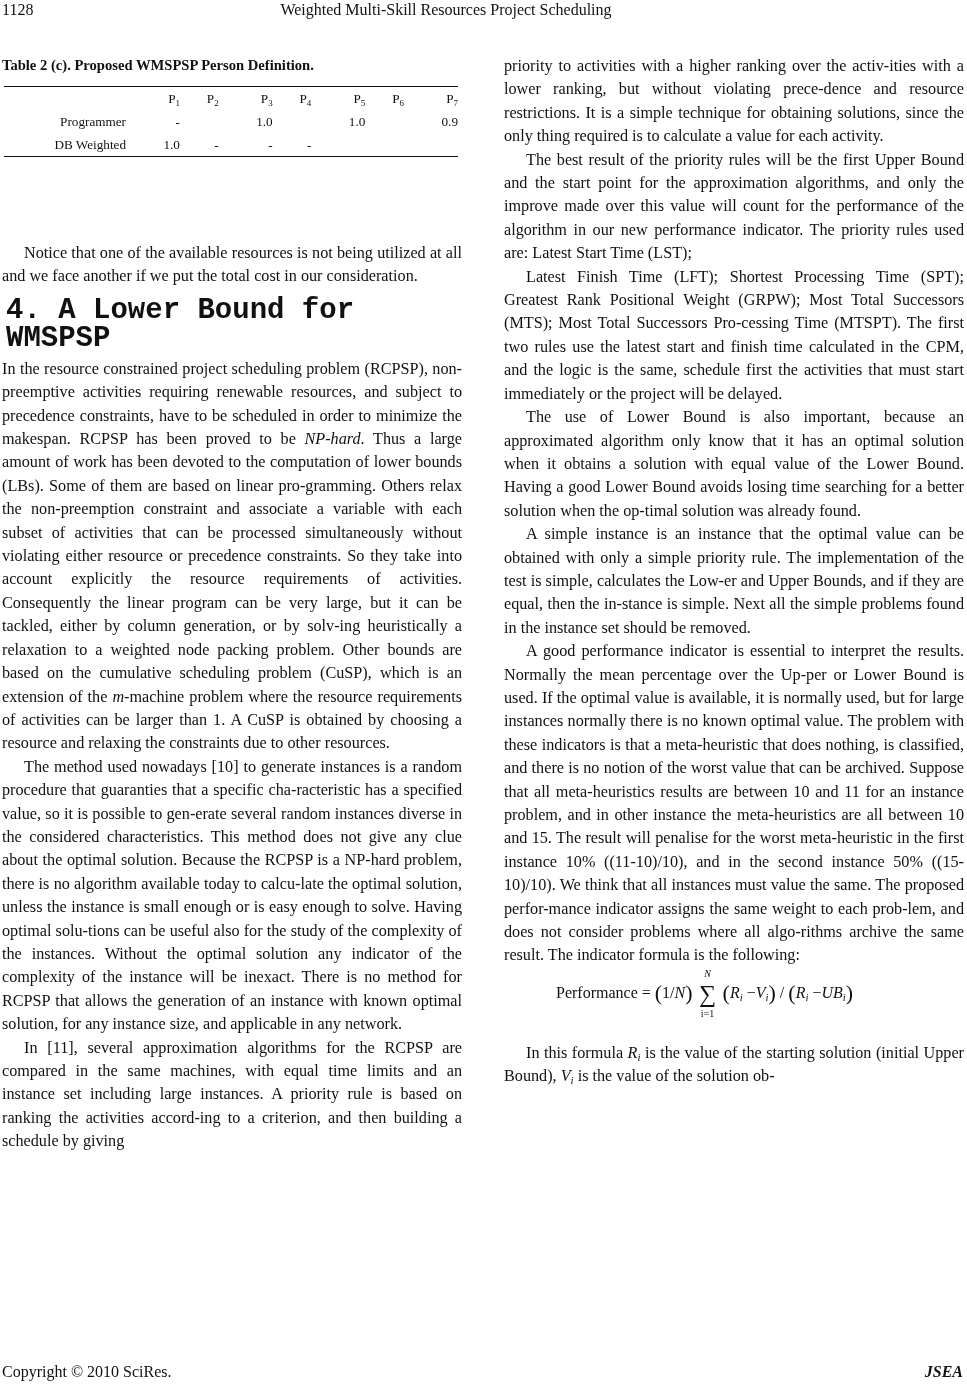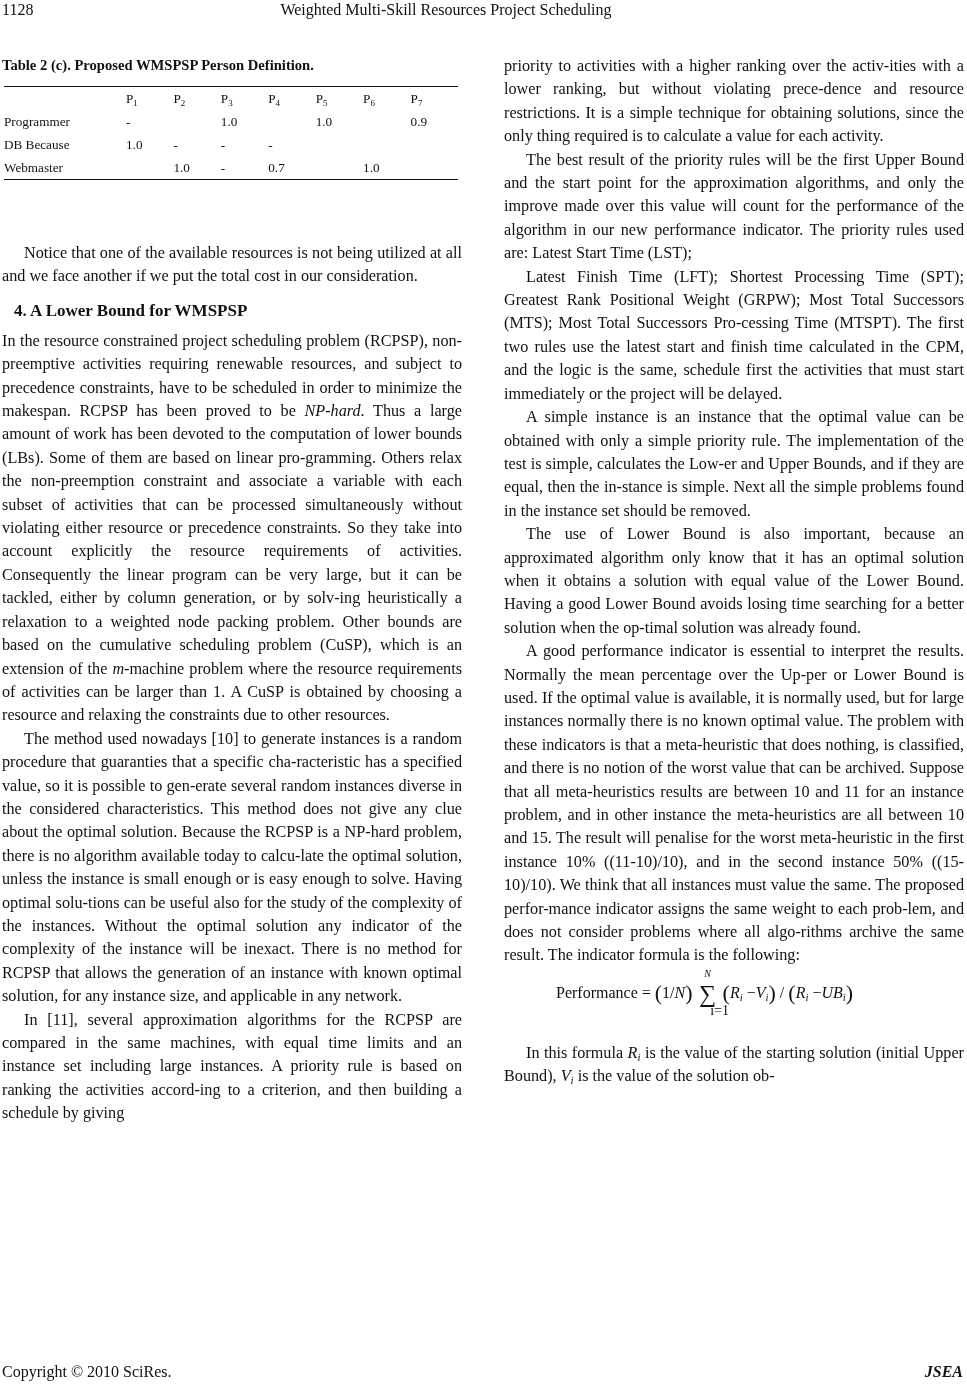--- a/index.html
+++ b/index.html
@@ -8,32 +8,32 @@
   .hdr { position:absolute; top:0; left:0; width:967px; height:26px; }
   .hdr .pnum { position:absolute; left:2px; top:1px; font-size:16px; }
   .hdr .rtitle { position:absolute; left:0; width:892px; top:1px; text-align:center; font-size:16px; }
   .col { position:absolute; top:0; }
   .col-left { left:2px; width:460px; }
   .col-right { left:504px; width:460px; }
   p.body { margin:0; font-size:16.2px; line-height:23.4px; text-align:justify; }
   p.indent { text-indent:22px; }
   .tcap { position:absolute; left:0; width:460px; top:57px; text-align:left; font-weight:bold; font-size:14.6px; }
   table.dt { position:absolute; left:2px; top:86px; width:454px; border-collapse:collapse; font-size:13.2px; }
-  table.dt th, table.dt td { font-weight:normal; text-align:left; padding:0; height:23px; }
+  table.dt th, table.dt td { font-weight:normal; text-align:right; padding:0; height:23px; }
   table.dt thead tr { border-top:1.3px solid #111; }
   table.dt tbody tr:last-child { border-bottom:1.3px solid #111; }
   table.dt td.rl { width:122px; }
   sub { font-size:68%; vertical-align:-3px; line-height:0; }
-  h2.sec { margin:12px; font-size:17px; font-weight:bold; line-height:28px; }
+  h2.sec { margin:4px; font-size:29px; font-weight:bold; line-height:28px;font-family:Liberation Mono, monospace; }
   .formula { text-align:center; font-size:16px; height:74px; position:relative; }
   .formula .fw { position:absolute; left:52px; top:12px; white-space:nowrap; }
   .sumwrap { display:inline-block; position:relative; width:20px; text-align:center; vertical-align:middle; margin:0 1px; }
   .sumwrap .top { position:absolute; top:-14px; left:0; width:20px; font-size:10px; font-style:italic; }
   .sumwrap .sig { font-size:24px; line-height:24px; }
-  .sumwrap .bot { position:absolute; bottom:-13px; left:12px; width:20px; font-size:14px; }
+  .sumwrap .bot { position:absolute; bottom:-13px; left:0; width:20px; font-size:10px; }
   .paren { font-size:22px; vertical-align:-2px; }
   .footer { position:absolute; top:1363px; left:0; width:967px; height:22px; font-size:16px; }
   .footer .copy { position:absolute; left:2px; }
   .footer .journal { position:absolute; right:4px; font-weight:bold; font-style:italic; }
 </style>
 </head>
 <body>
 
 <div class="hdr">
   <span class="pnum">1128</span>
@@ -60,57 +60,47 @@
         <td class="rl">Programmer</td>
         <td>-</td>
         <td></td>
         <td>1.0</td>
         <td></td>
         <td>1.0</td>
         <td></td>
         <td>0.9</td>
       </tr>
       <tr>
-        <td class="rl">DB Because</td>
+        <td class="rl">DB Weighted</td>
         <td>1.0</td>
         <td>-</td>
         <td>-</td>
         <td>-</td>
         <td></td>
         <td></td>
-        <td></td>
-      </tr>
-      <tr>
-        <td class="rl">Webmaster</td>
-        <td></td>
-        <td>1.0</td>
-        <td>-</td>
-        <td>0.7</td>
-        <td></td>
-        <td>1.0</td>
         <td></td>
       </tr>
     </tbody>
   </table>
 
   <div style="position:absolute; top:242px; left:0; width:460px;">
     <p class="body indent">Notice that one of the available resources is not being utilized at all and we face another if we put the total cost in our consideration.</p>
     <h2 class="sec" style="margin-top:8px; margin-bottom:5px;">4. A Lower Bound for WMSPSP</h2>
     <p class="body"><span>In the resource constrained project scheduling problem (RCPSP), non-preemptive activities requiring renewable resources, and subject to precedence constraints, have to be scheduled in order to minimize the makespan. RCPSP has been proved to be </span><i>NP-hard</i><span>. Thus a large amount of work has been devoted to the computation of lower bounds (LBs). Some of them are based on linear pro-gramming. Others relax the non-preemption constraint and associate a variable with each subset of activities that can be processed simultaneously without violating either resource or precedence constraints. So they take into account explicitly the resource requirements of activities. Consequently the linear program can be very large, but it can be tackled, either by column generation, or by solv-ing heuristically a relaxation to a weighted node packing problem. Other bounds are based on the cumulative scheduling problem (CuSP), which is an extension of the </span><i>m</i><span>-machine problem where the resource requirements of activities can be larger than 1. A CuSP is obtained by choosing a resource and relaxing the constraints due to other resources.</span></p>
     <p class="body indent">The method used nowadays [10] to generate instances is a random procedure that guaranties that a specific cha-racteristic has a specified value, so it is possible to gen-erate several random instances diverse in the considered characteristics. This method does not give any clue about the optimal solution. Because the RCPSP is a NP-hard problem, there is no algorithm available today to calcu-late the optimal solution, unless the instance is small enough or is easy enough to solve. Having optimal solu-tions can be useful also for the study of the complexity of the instances. Without the optimal solution any indicator of the complexity of the instance will be inexact. There is no method for RCPSP that allows the generation of an instance with known optimal solution, for any instance size, and applicable in any network.</p>
     <p class="body indent">In [11], several approximation algorithms for the RCPSP are compared in the same machines, with equal time limits and an instance set including large instances. A priority rule is based on ranking the activities accord-ing to a criterion, and then building a schedule by giving</p>
   </div>
 </div>
 
 <div class="col col-right" style="top:55px;">
   <p class="body">priority to activities with a higher ranking over the activ-ities with a lower ranking, but without violating prece-dence and resource restrictions. It is a simple technique for obtaining solutions, since the only thing required is to calculate a value for each activity.</p>
   <p class="body indent">The best result of the priority rules will be the first Upper Bound and the start point for the approximation algorithms, and only the improve made over this value will count for the performance of the algorithm in our new performance indicator. The priority rules used are: Latest Start Time (LST);</p>
   <p class="body indent">Latest Finish Time (LFT); Shortest Processing Time (SPT); Greatest Rank Positional Weight (GRPW); Most Total Successors (MTS); Most Total Successors Pro-cessing Time (MTSPT). The first two rules use the latest start and finish time calculated in the CPM, and the logic is the same, schedule first the activities that must start immediately or the project will be delayed.</p>
+  <p class="body indent">The use of Lower Bound is also important, because an approximated algorithm only know that it has an optimal solution when it obtains a solution with equal value of the Lower Bound. Having a good Lower Bound avoids losing time searching for a better solution when the op-timal solution was already found.</p>
   <p class="body indent">A simple instance is an instance that the optimal value can be obtained with only a simple priority rule. The implementation of the test is simple, calculates the Low-er and Upper Bounds, and if they are equal, then the in-stance is simple. Next all the simple problems found in the instance set should be removed.</p>
-  <p class="body indent">The use of Lower Bound is also important, because an approximated algorithm only know that it has an optimal solution when it obtains a solution with equal value of the Lower Bound. Having a good Lower Bound avoids losing time searching for a better solution when the op-timal solution was already found.</p>
   <p class="body indent">A good performance indicator is essential to interpret the results. Normally the mean percentage over the Up-per or Lower Bound is used. If the optimal value is available, it is normally used, but for large instances normally there is no known optimal value. The problem with these indicators is that a meta-heuristic that does nothing, is classified, and there is no notion of the worst value that can be archived. Suppose that all meta-heuristics results are between 10 and 11 for an instance problem, and in other instance the meta-heuristics are all between 10 and 15. The result will penalise for the worst meta-heuristic in the first instance 10% ((11-10)/10), and in the second instance 50% ((15-10)/10). We think that all instances must value the same. The proposed perfor-mance indicator assigns the same weight to each prob-lem, and does not consider problems where all algo-rithms archive the same result. The indicator formula is the following:</p>
 
   <div class="formula">
     <div class="fw">
       <span>Performance</span>
       <span>=</span>
       <span class="paren">(</span><span>1</span><span>/</span><i>N</i><span class="paren">)</span>
       <span class="sumwrap">
         <span class="top">N</span>
         <span class="sig">∑</span>

